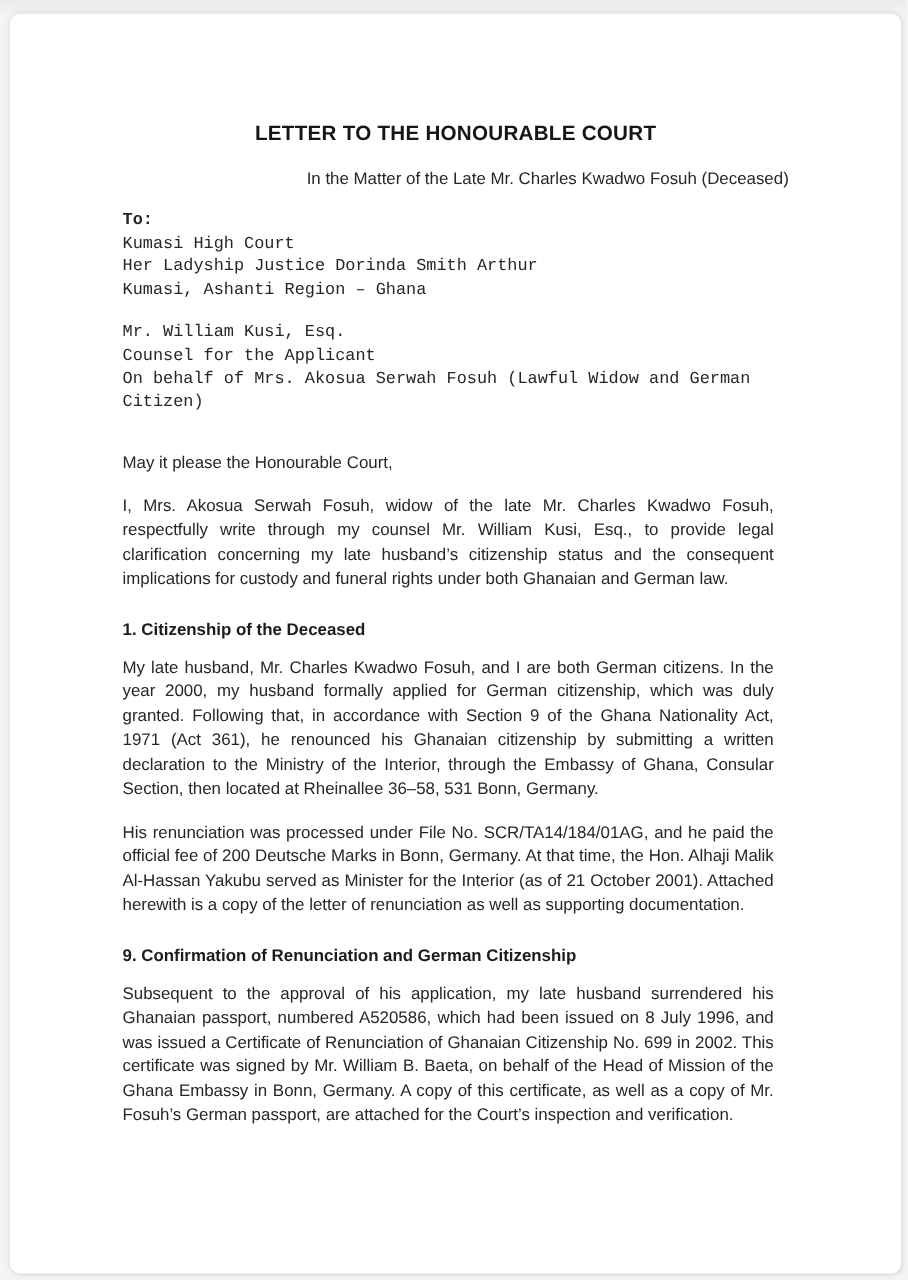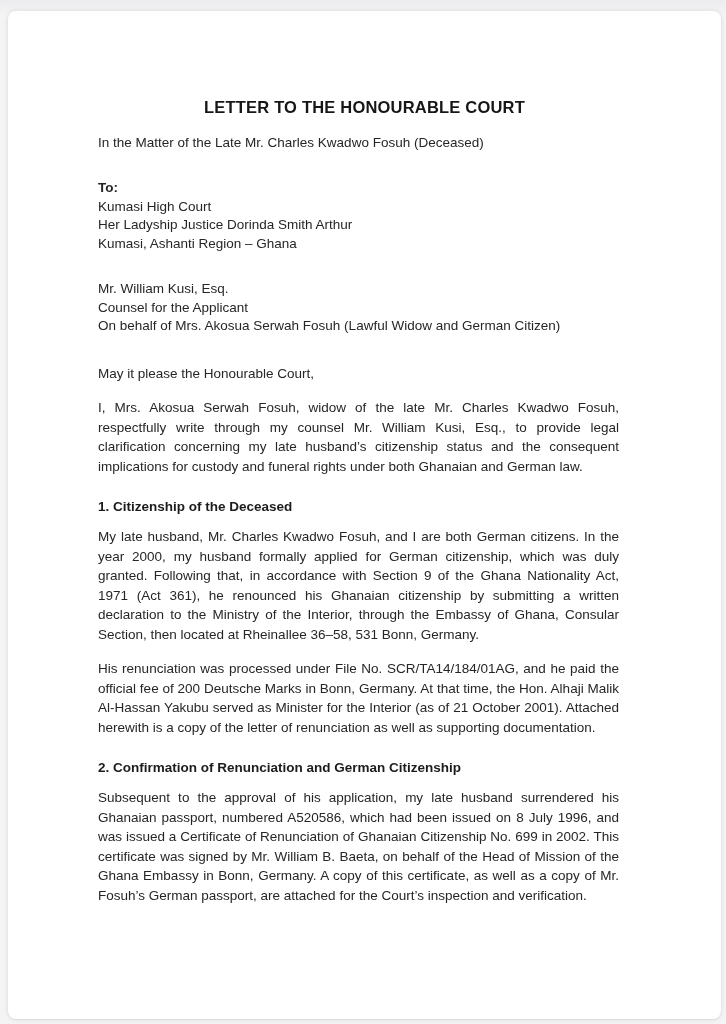--- a/index.html
+++ b/index.html
@@ -40,27 +40,28 @@
     margin-top: 86px;
     text-align: center;
     font-size: 16.5px;
     font-weight: bold;
     color: #161616;
     letter-spacing: 0.2px;
     line-height: 20px;
   }
   .doc-subtitle {
     margin-top: 17px;
-    text-align: left;
+    text-align: right;
     font-size: 13.5px;
     line-height: 18px;
   }
   .addr-block {
-    margin-top: 27px;
+    margin-top: 16px;
     line-height: 18.5px;
+    font-family: Liberation Mono, monospace;
   }
   .addr-label { font-weight: bold; }
   .subject {
     margin-top: 31px;
     font-weight: bold;
     text-align: justify;
     line-height: 20.5px;
   }
   .salutation {
     margin-top: 28px;
@@ -103,18 +104,18 @@
 
 
       <div class="salutation">May it please the Honourable Court,</div>
 
       <p class="body-par">I, Mrs. Akosua Serwah Fosuh, widow of the late Mr. Charles Kwadwo Fosuh, respectfully write through my counsel Mr. William Kusi, Esq., to provide legal clarification concerning my late husband’s citizenship status and the consequent implications for custody and funeral rights under both Ghanaian and German law.</p>
 
       <h2 class="section-heading">1. Citizenship of the Deceased</h2>
       <p class="body-par">My late husband, Mr. Charles Kwadwo Fosuh, and I are both German citizens. In the year 2000, my husband formally applied for German citizenship, which was duly granted. Following that, in accordance with Section 9 of the Ghana Nationality Act, 1971 (Act 361), he renounced his Ghanaian citizenship by submitting a written declaration to the Ministry of the Interior, through the Embassy of Ghana, Consular Section, then located at Rheinallee 36–58, 531 Bonn, Germany.</p>
       <p class="body-par">His renunciation was processed under File No. SCR/TA14/184/01AG, and he paid the official fee of 200 Deutsche Marks in Bonn, Germany. At that time, the Hon. Alhaji Malik Al-Hassan Yakubu served as Minister for the Interior (as of 21 October 2001). Attached herewith is a copy of the letter of renunciation as well as supporting documentation.</p>
 
-      <h2 class="section-heading">2. Confirmation of Renunciation and German Citizenship</h2>
+      <h2 class="section-heading">9. Confirmation of Renunciation and German Citizenship</h2>
       <p class="body-par">Subsequent to the approval of his application, my late husband surrendered his Ghanaian passport, numbered A520586, which had been issued on 8 July 1996, and was issued a Certificate of Renunciation of Ghanaian Citizenship No. 699 in 2002. This certificate was signed by Mr. William B. Baeta, on behalf of the Head of Mission of the Ghana Embassy in Bonn, Germany. A copy of this certificate, as well as a copy of Mr. Fosuh’s German passport, are attached for the Court’s inspection and verification.</p>
 
     </div>
   </div>
 </div>
 
 </body></html>

